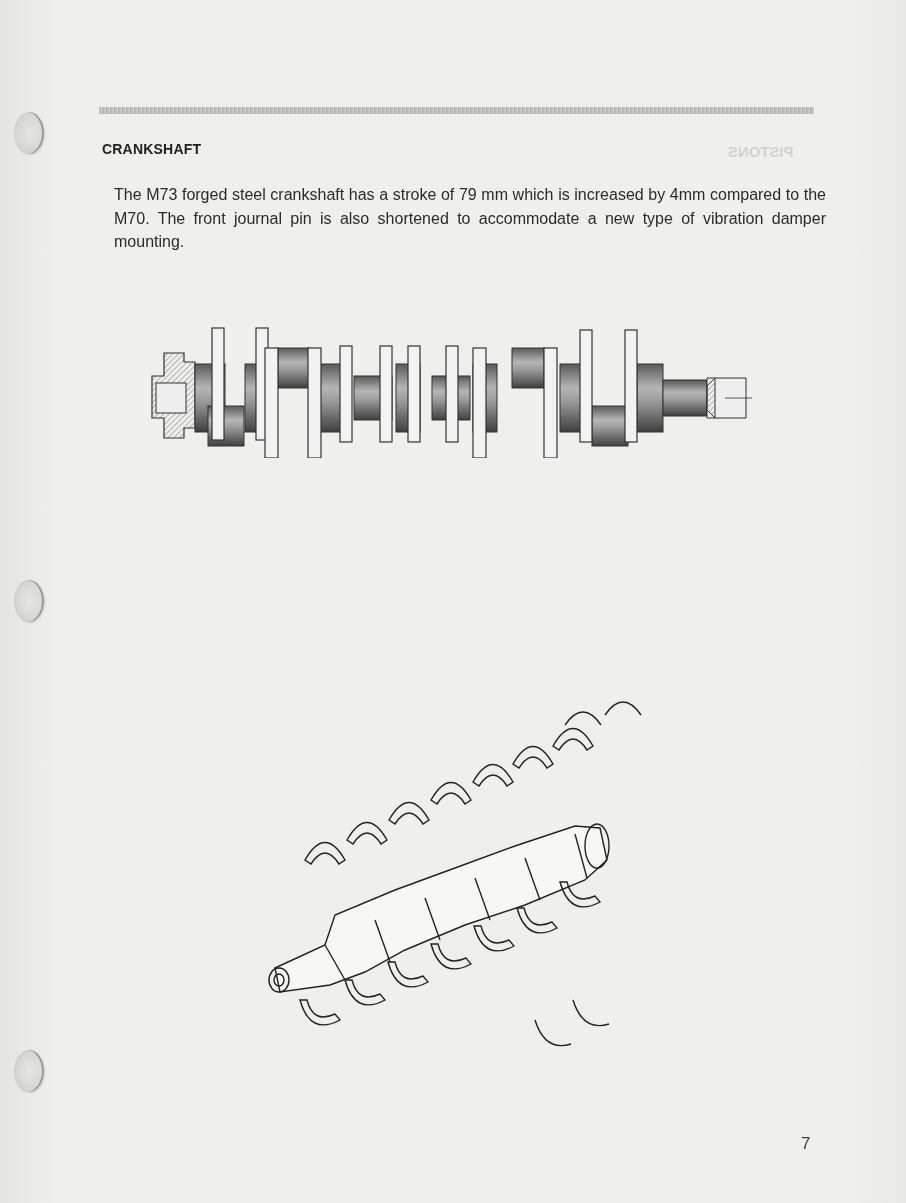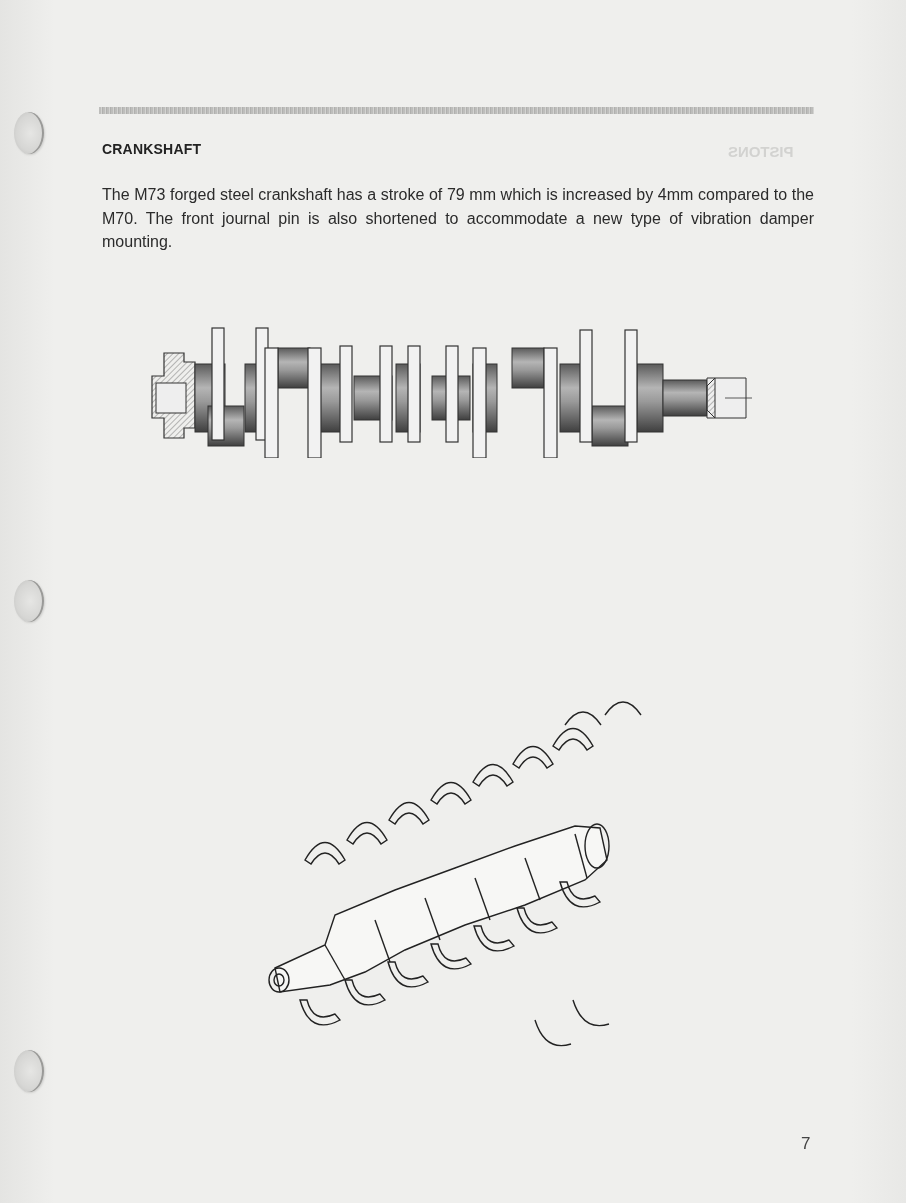--- a/index.html
+++ b/index.html
@@ -15,21 +15,21 @@
       background: radial-gradient(ellipse at 55% 50%, #e6e6e4 0%, #d6d6d4 60%, #bdbdbb 100%);
       box-shadow: -2px 0 0 #9a9a98 inset, 1px 1px 2px #cfcfcd; }
     .rule { position: absolute; left: 99px; top: 107px; width: 715px; height: 7px;
       background: repeating-linear-gradient(90deg, #b8b8b6 0 2px, #d0d0ce 2px 3px, #a9a9a7 3px 4px);
       opacity: .9; }
     .heading { position: absolute; left: 102px; top: 141px; font-size: 14px; font-weight: bold;
       letter-spacing: 0.2px; color: #222; }
     .para { position: absolute; left: 102px; width: 712px; font-size: 16px; line-height: 23.5px;
       text-align: justify; color: #2b2b2b; }
     .para p { margin: 0; }
-    #p1 { top: 183px; }
+    #p1 { top: 183px; margin-left: 12px; }
     #p2 { top: 549px; }
     .figure { position: absolute; }
     #fig1 { left: 140px; top: 318px; width: 640px; height: 140px; }
     #fig2 { left: 255px; top: 700px; width: 395px; height: 380px; }
     .page-number { position: absolute; left: 801px; top: 1134px; font-size: 17px; color: #444; }
     .ghost { position: absolute; color: #d2d2d0; font-size: 15px; font-weight: bold; }
   </style>
 </head>
 <body>
 

